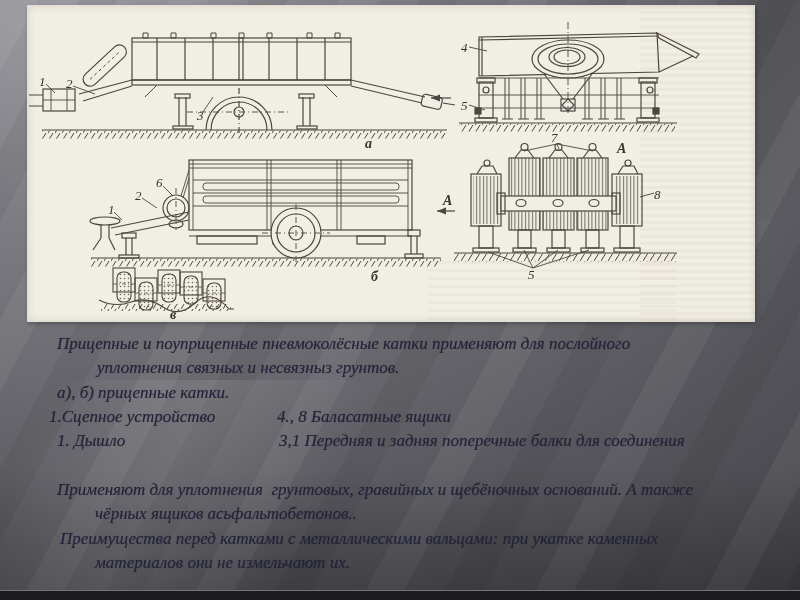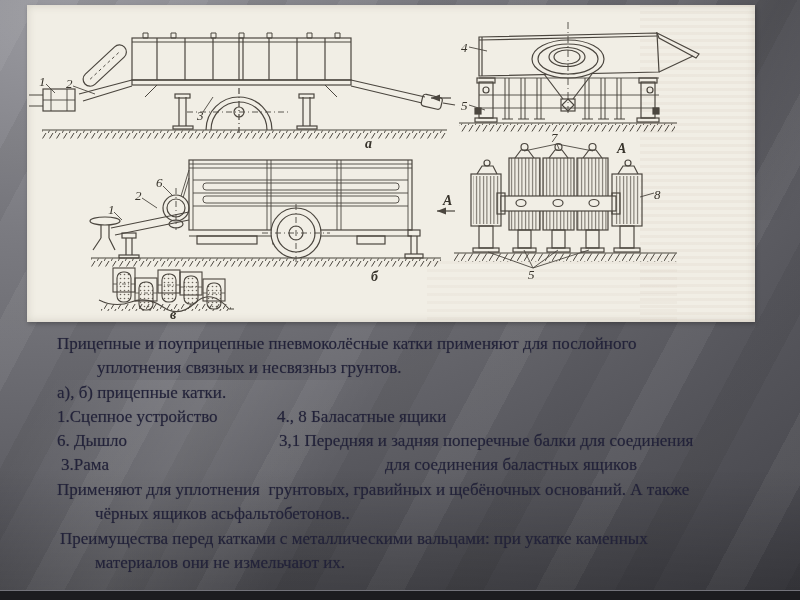--- a/index.html
+++ b/index.html
@@ -26,21 +26,21 @@
   .paper .bleed{
     position:absolute;right:0;top:0;width:115px;height:100%;opacity:0.5;pointer-events:none;
     background:repeating-linear-gradient(0deg, rgba(195,175,160,0.22) 0 3px, rgba(0,0,0,0) 3px 7px);
   }
   .paper .bleed2{
     position:absolute;left:400px;top:255px;width:250px;height:60px;opacity:0.4;pointer-events:none;
     background:repeating-linear-gradient(0deg, rgba(190,170,155,0.20) 0 3px, rgba(0,0,0,0) 3px 8px);
   }
   .fig{position:absolute;left:0;top:0;}
   .textblock{position:absolute;left:0;top:0;width:800px;height:600px;}
-  .line{position:absolute;left:0;width:800px;height:22px;}
+  .line{position:absolute;left:0;width:800px;height:22px;font-style:italic;}
   .line span{
     position:absolute;white-space:pre;
     font-size:17px;line-height:20px;color:#23233a;
     text-shadow:0 0 1px rgba(10,10,30,0.35);
   }
   .bottombar{
     position:absolute;left:0;bottom:0;width:800px;height:9px;
     background:#1c1c1f;border-top:1px solid #73737a;
   }
   svg text{font-family:"Liberation Serif","DejaVu Serif",serif;font-style:italic;font-size:13px;fill:#38342c;}
@@ -300,30 +300,26 @@
     <div class="line" style="top:334px">
       <span style="left:57px">Прицепные и поуприцепные пневмоколёсные катки применяют для послойного</span>
     </div>
     <div class="line" style="top:383px">
       <span style="left:57px">а), б) прицепные катки.</span>
     </div>
     <div class="line" style="top:358px">
       <span style="left:97px">уплотнения связных и несвязныз грунтов.</span>
     </div>
     <div class="line" style="top:407px">
-      <span style="left:57px">1.Сцепное устройство</span>
+      <span style="left:49px">1.Сцепное устройство</span>
       <span style="left:277px">4., 8 Баласатные ящики</span>
     </div>
     <div class="line" style="top:431px">
-      <span style="left:57px">6. Дышло</span>
+      <span style="left:57px">1. Дышло</span>
       <span style="left:279px">3,1 Передняя и задняя поперечные балки для соединения</span>
-    </div>
-    <div class="line" style="top:455px">
-      <span style="left:61px">3.Рама</span>
-      <span style="left:385px">для соединения баластных ящиков</span>
     </div>
     <div class="line" style="top:480px">
       <span style="left:57px">Применяют для уплотнения  грунтовых, гравийных и щебёночных оснований. А также</span>
     </div>
     <div class="line" style="top:504px">
       <span style="left:95px">чёрных ящиков асьфальтобетонов..</span>
     </div>
     <div class="line" style="top:529px">
       <span style="left:60px">Преимущества перед катками с металлическими вальцами: при укатке каменных</span>
     </div>

